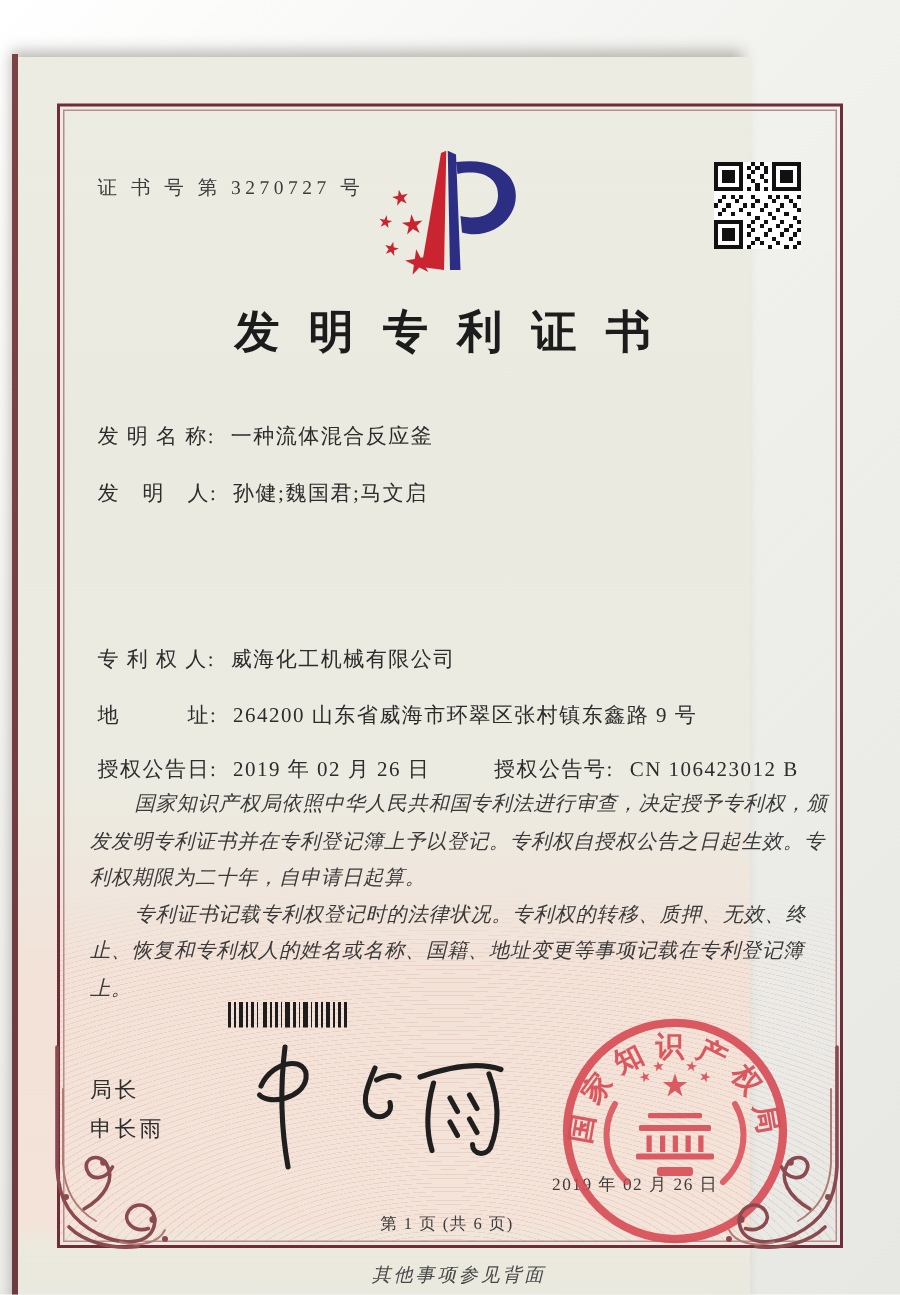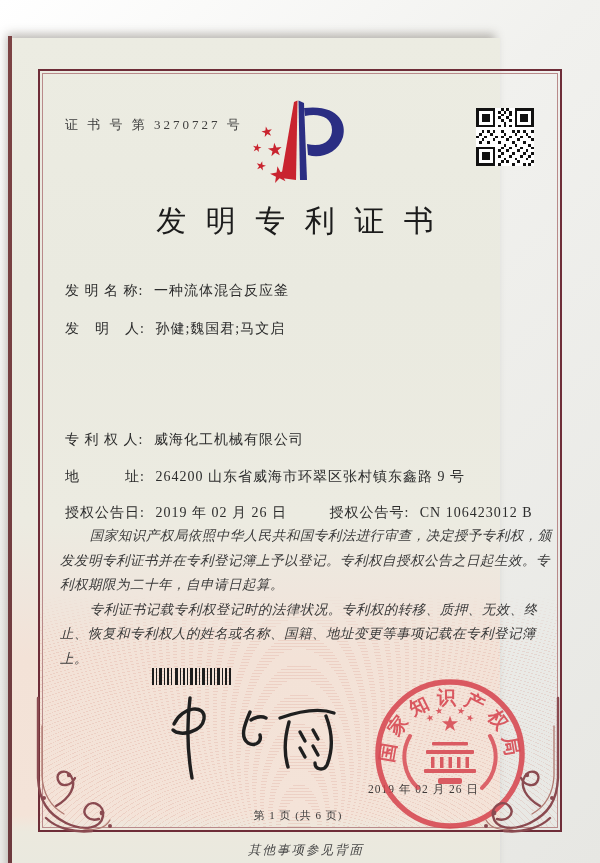--- a/index.html
+++ b/index.html
@@ -34,21 +34,21 @@
   }
   .frame-inner{position:absolute;inset:2px;border:1px solid #b98a8a;}
   .cert-no{
     position:absolute;left:53px;top:78px;font-size:13px;color:#3c3c3c;
     letter-spacing:3px;z-index:3;
   }
   .logo{position:absolute;left:236px;top:58px;width:104px;height:92px;z-index:3;}
   .qr{position:absolute;left:464px;top:70px;width:58px;height:58px;z-index:3;}
   .title{
     position:absolute;left:26px;top:163px;width:520px;text-align:center;
-    font-size:30px;font-weight:400;color:#1c1c1c;letter-spacing:6px;z-index:3;
+    font-size:30px;font-weight:700;color:#1c1c1c;letter-spacing:6px;z-index:3;
   }
   .row{
     position:absolute;left:53px;width:480px;font-size:14px;color:#2c2c2c;
     letter-spacing:1px;white-space:nowrap;z-index:3;
   }
   .flabel{margin-right:6px;}
   .grant-second{margin-left:38px;}
   .paras{
     position:absolute;left:48px;top:486px;width:494px;z-index:3;
     font-size:13.5px;line-height:1.82;color:#3a3a3a;font-style:italic;
@@ -172,20 +172,24 @@
       <rect x="55" y="0" width="1" height="17"></rect>
         <rect x="58" y="0" width="2" height="17"></rect>
       <rect x="62" y="0" width="1" height="17"></rect>
         <rect x="65" y="0" width="3" height="17"></rect>
       <rect x="70" y="0" width="1" height="17"></rect>
         <rect x="73" y="0" width="2" height="17"></rect>
       <rect x="77" y="0" width="2" height="17"></rect>
     </g>
   </svg>
 
+  <div class="signer">
+    <div>局长</div>
+    <div>申长雨</div>
+  </div>
 
   <svg class="signature" viewBox="0 0 212 102">
     <g fill="none" stroke="#1f1f1f" stroke-width="3.4" stroke-linecap="round" stroke-linejoin="round">
       <path d="M22,34 C30,16 54,14 52,29 C50,42 28,47 21,40"></path>
       <path d="M38,8 C35,32 35,60 40,88"></path>
       <path d="M98,22 C92,36 88,47 96,53 C103,57 110,52 108,45"></path>
       <path d="M99,30 C104,27 110,26 114,28"></path>
       <path d="M128,28 C148,21 168,18 182,23"></path>
       <path d="M137,32 C132,50 132,64 136,77"></path>
       <path d="M174,26 C181,44 181,60 175,75 C172,81 163,80 163,73"></path>

